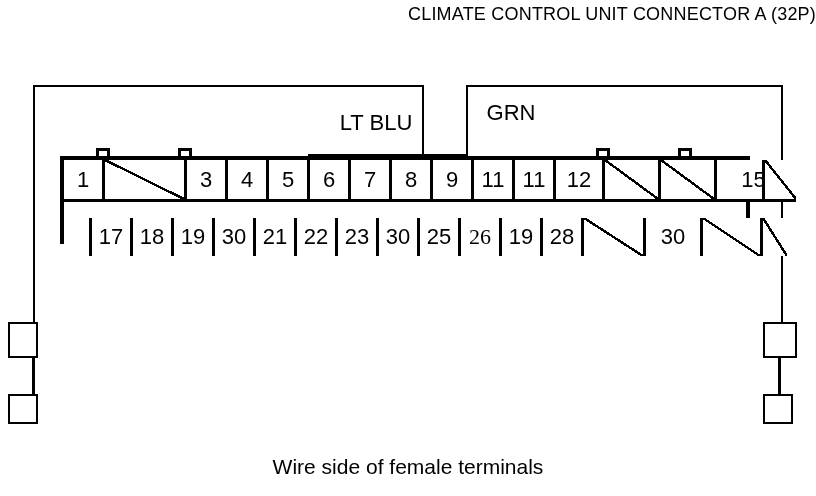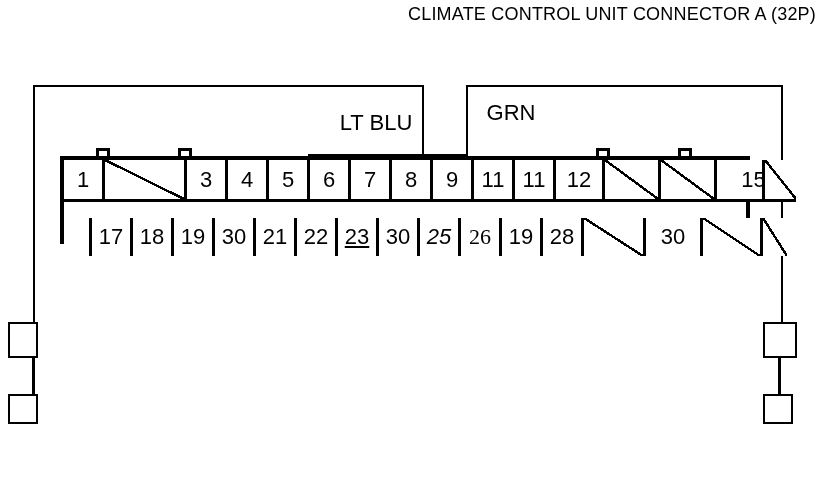--- a/index.html
+++ b/index.html
@@ -256,41 +256,42 @@
         </div>
         <div class="cell" style="width: 41px;">
           <span>30</span>
         </div>
         <div class="cell" style="width: 41px;">
           <span>21</span>
         </div>
         <div class="cell" style="width: 41px;">
           <span>22</span>
         </div>
-        <div class="cell" style="width: 41px; text-decoration: underline;">
+        <div class="cell" style="width: 41px;">
           <span>23</span>
         </div>
         <div class="cell" style="width: 41px;">
           <span>30</span>
         </div>
-        <div class="cell" style="width: 41px; font-style: italic;">
+        <div class="cell" style="width: 41px;">
           <span>25</span>
         </div>
         <div class="cell" style="width: 41px; font-family: Liberation Serif, serif;">
           <span>26</span>
         </div>
         <div class="cell" style="width: 41px;">
           <span>19</span>
         </div>
         <div class="cell" style="width: 41px;">
           <span>28</span>
         </div>
         <div class="cell blank" style="width: 62px;"></div>
         <div class="cell" style="width: 57px;">
           <span>30</span>
         </div>
         <div class="cell blank" style="width: 60px;"></div>
         <div class="cell blank last" style="width: 24px;"></div>
       </div>
   </div>
 
+  <div id="caption">Wire side of female terminals</div>
 
 </div>
 
 </body></html>

